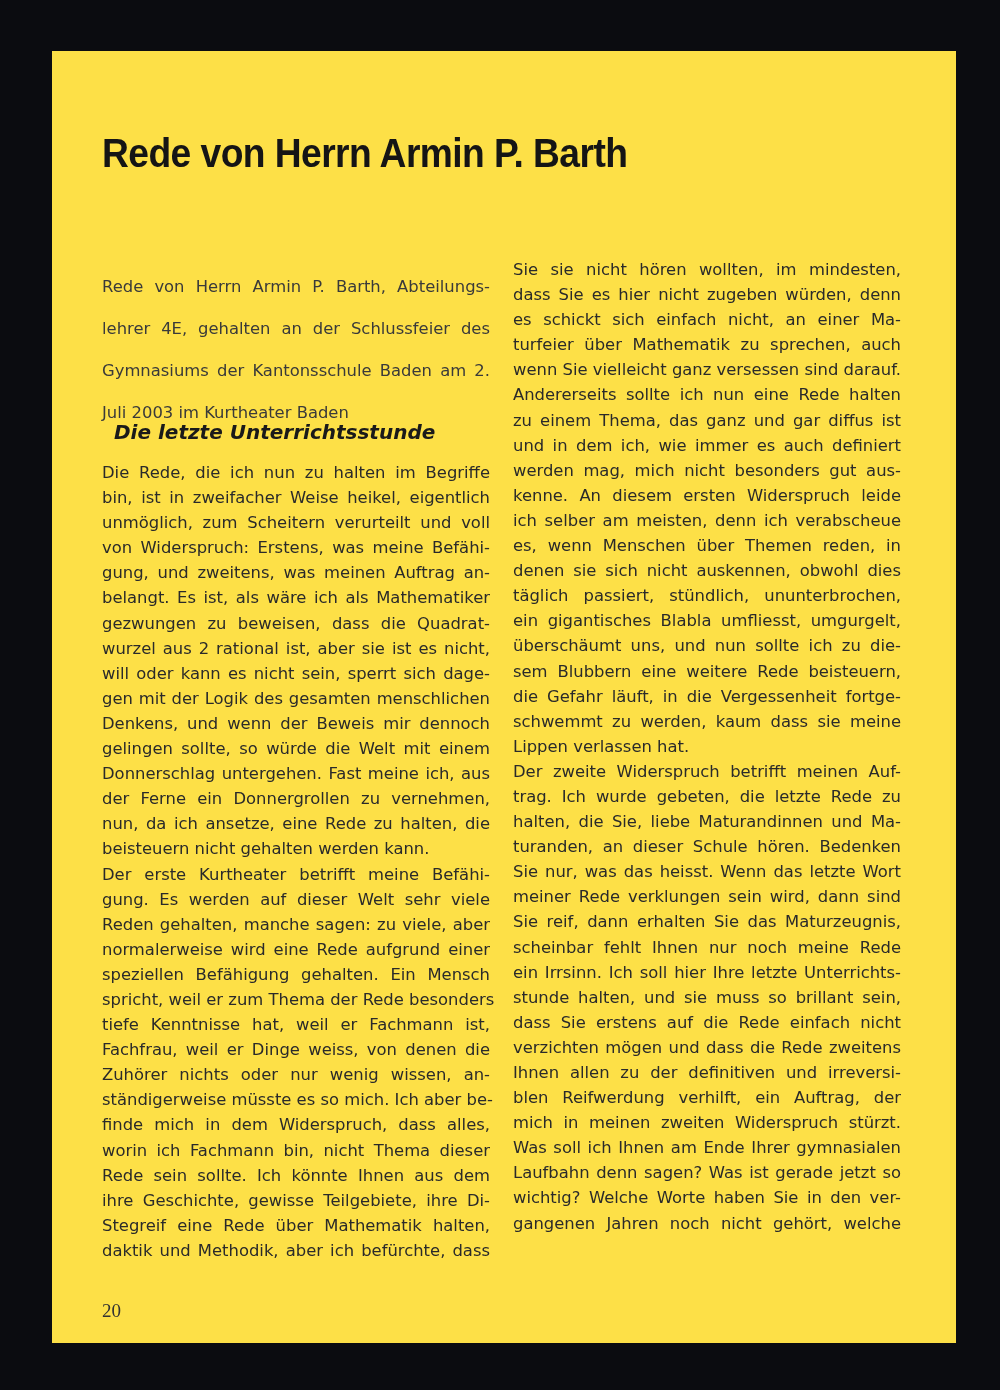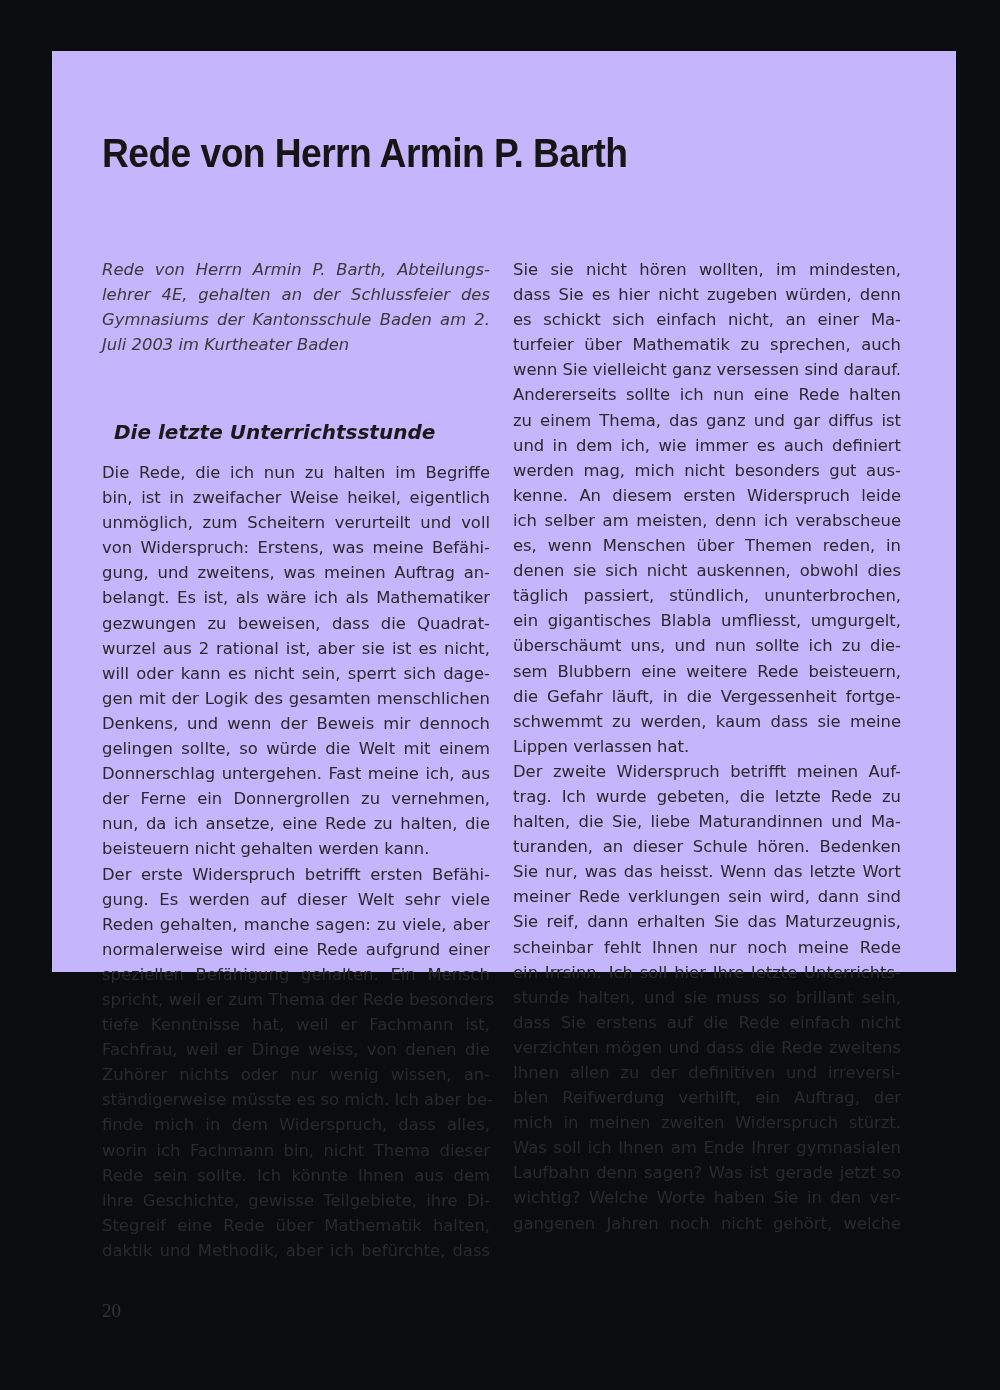--- a/index.html
+++ b/index.html
@@ -6,22 +6,22 @@
     body {
       width: 1000px; height: 1390px;
       background: #0b0c10;
       position: relative;
       overflow: hidden;
       font-family: "DejaVu Sans", "Liberation Sans", sans-serif;
     }
     .page {
       position: absolute;
       left: 52px; top: 51px;
-      width: 904px; height: 921px;
-      background: #c4b5fd;
+      width: 904px; height: 1292px;
+      background: #fde047;
     }
     .title {
       position: absolute;
       left: 50px; top: 80px;
       margin: 0;
       font-family: "Liberation Sans", sans-serif;
       font-weight: bold;
       font-size: 40px;
       letter-spacing: -0.6px;
       color: #151515;
@@ -40,21 +40,21 @@
     .col-right { left: 461px; top: 206px; }
     .line {
       display: block;
       height: 25.1px;
       white-space: nowrap;
       text-align: justify;
       text-align-last: justify;
       overflow: visible;
     }
     .line.last { text-align-last: left; }
-    .intro .line { font-style: italic; color: #3a3a3a; }
+    .intro .line { color: #3a3a3a; margin-top: 17px; }
     .heading {
       margin: 12px;
       font-style: italic;
       font-weight: bold;
       font-size: 20px;
       color: #1a1a1a;
       white-space: nowrap;
     }
     .heading-wrap { position: absolute; left: 50px; top: 357px; }
     .body-left { position: absolute; left: 50px; top: 409px; width: 388px; font-size: 16.4px; line-height: 25.1px; color: #2a2a2a; }
@@ -94,21 +94,21 @@
       <span class="line">gezwungen zu beweisen, dass die Quadrat-</span>
       <span class="line">wurzel aus 2 rational ist, aber sie ist es nicht,</span>
       <span class="line">will oder kann es nicht sein, sperrt sich dage-</span>
       <span class="line">gen mit der Logik des gesamten menschlichen</span>
       <span class="line">Denkens, und wenn der Beweis mir dennoch</span>
       <span class="line">gelingen sollte, so würde die Welt mit einem</span>
       <span class="line">Donnerschlag untergehen. Fast meine ich, aus</span>
       <span class="line">der Ferne ein Donnergrollen zu vernehmen,</span>
       <span class="line">nun, da ich ansetze, eine Rede zu halten, die</span>
       <span class="line last">beisteuern nicht gehalten werden kann.</span>
-      <span class="line">Der erste Widerspruch betrifft ersten Befähi-</span>
+      <span class="line">Der erste Kurtheater betrifft meine Befähi-</span>
       <span class="line">gung. Es werden auf dieser Welt sehr viele</span>
       <span class="line">Reden gehalten, manche sagen: zu viele, aber</span>
       <span class="line">normalerweise wird eine Rede aufgrund einer</span>
       <span class="line">speziellen Befähigung gehalten. Ein Mensch</span>
       <span class="line">spricht, weil er zum Thema der Rede besonders</span>
       <span class="line">tiefe Kenntnisse hat, weil er Fachmann ist,</span>
       <span class="line">Fachfrau, weil er Dinge weiss, von denen die</span>
       <span class="line">Zuhörer nichts oder nur wenig wissen, an-</span>
       <span class="line">ständigerweise müsste es so mich. Ich aber be-</span>
       <span class="line">finde mich in dem Widerspruch, dass alles,</span>

